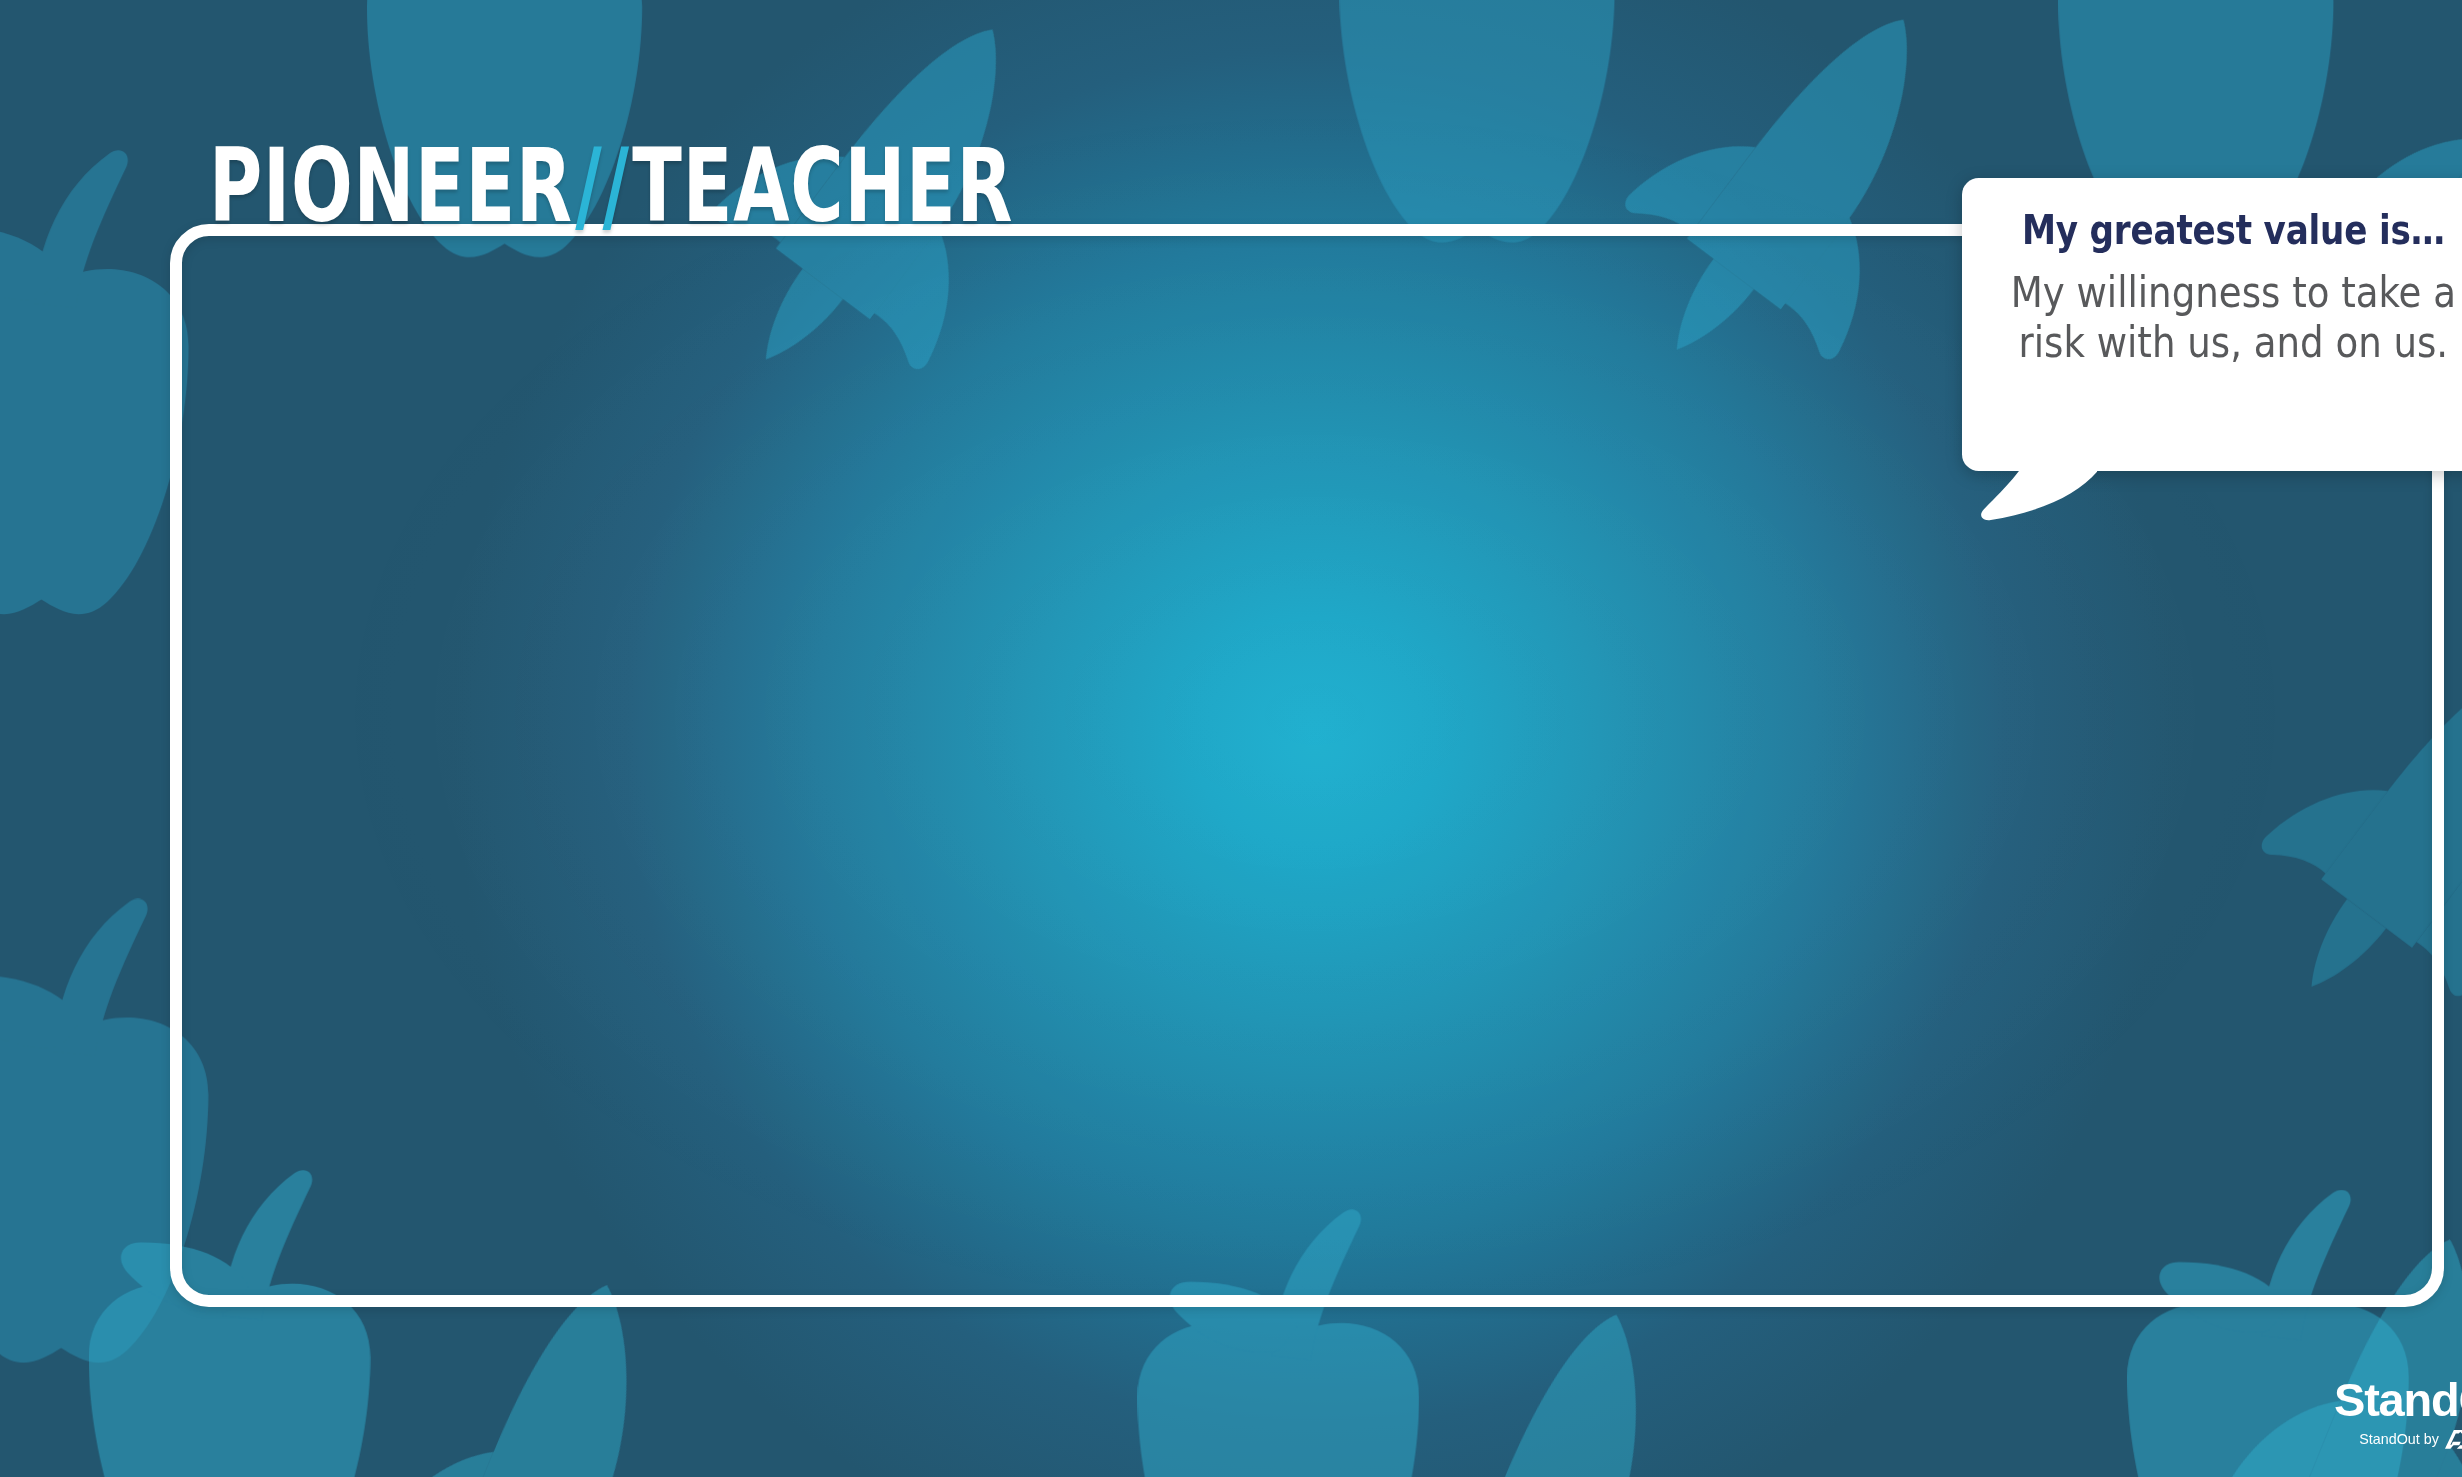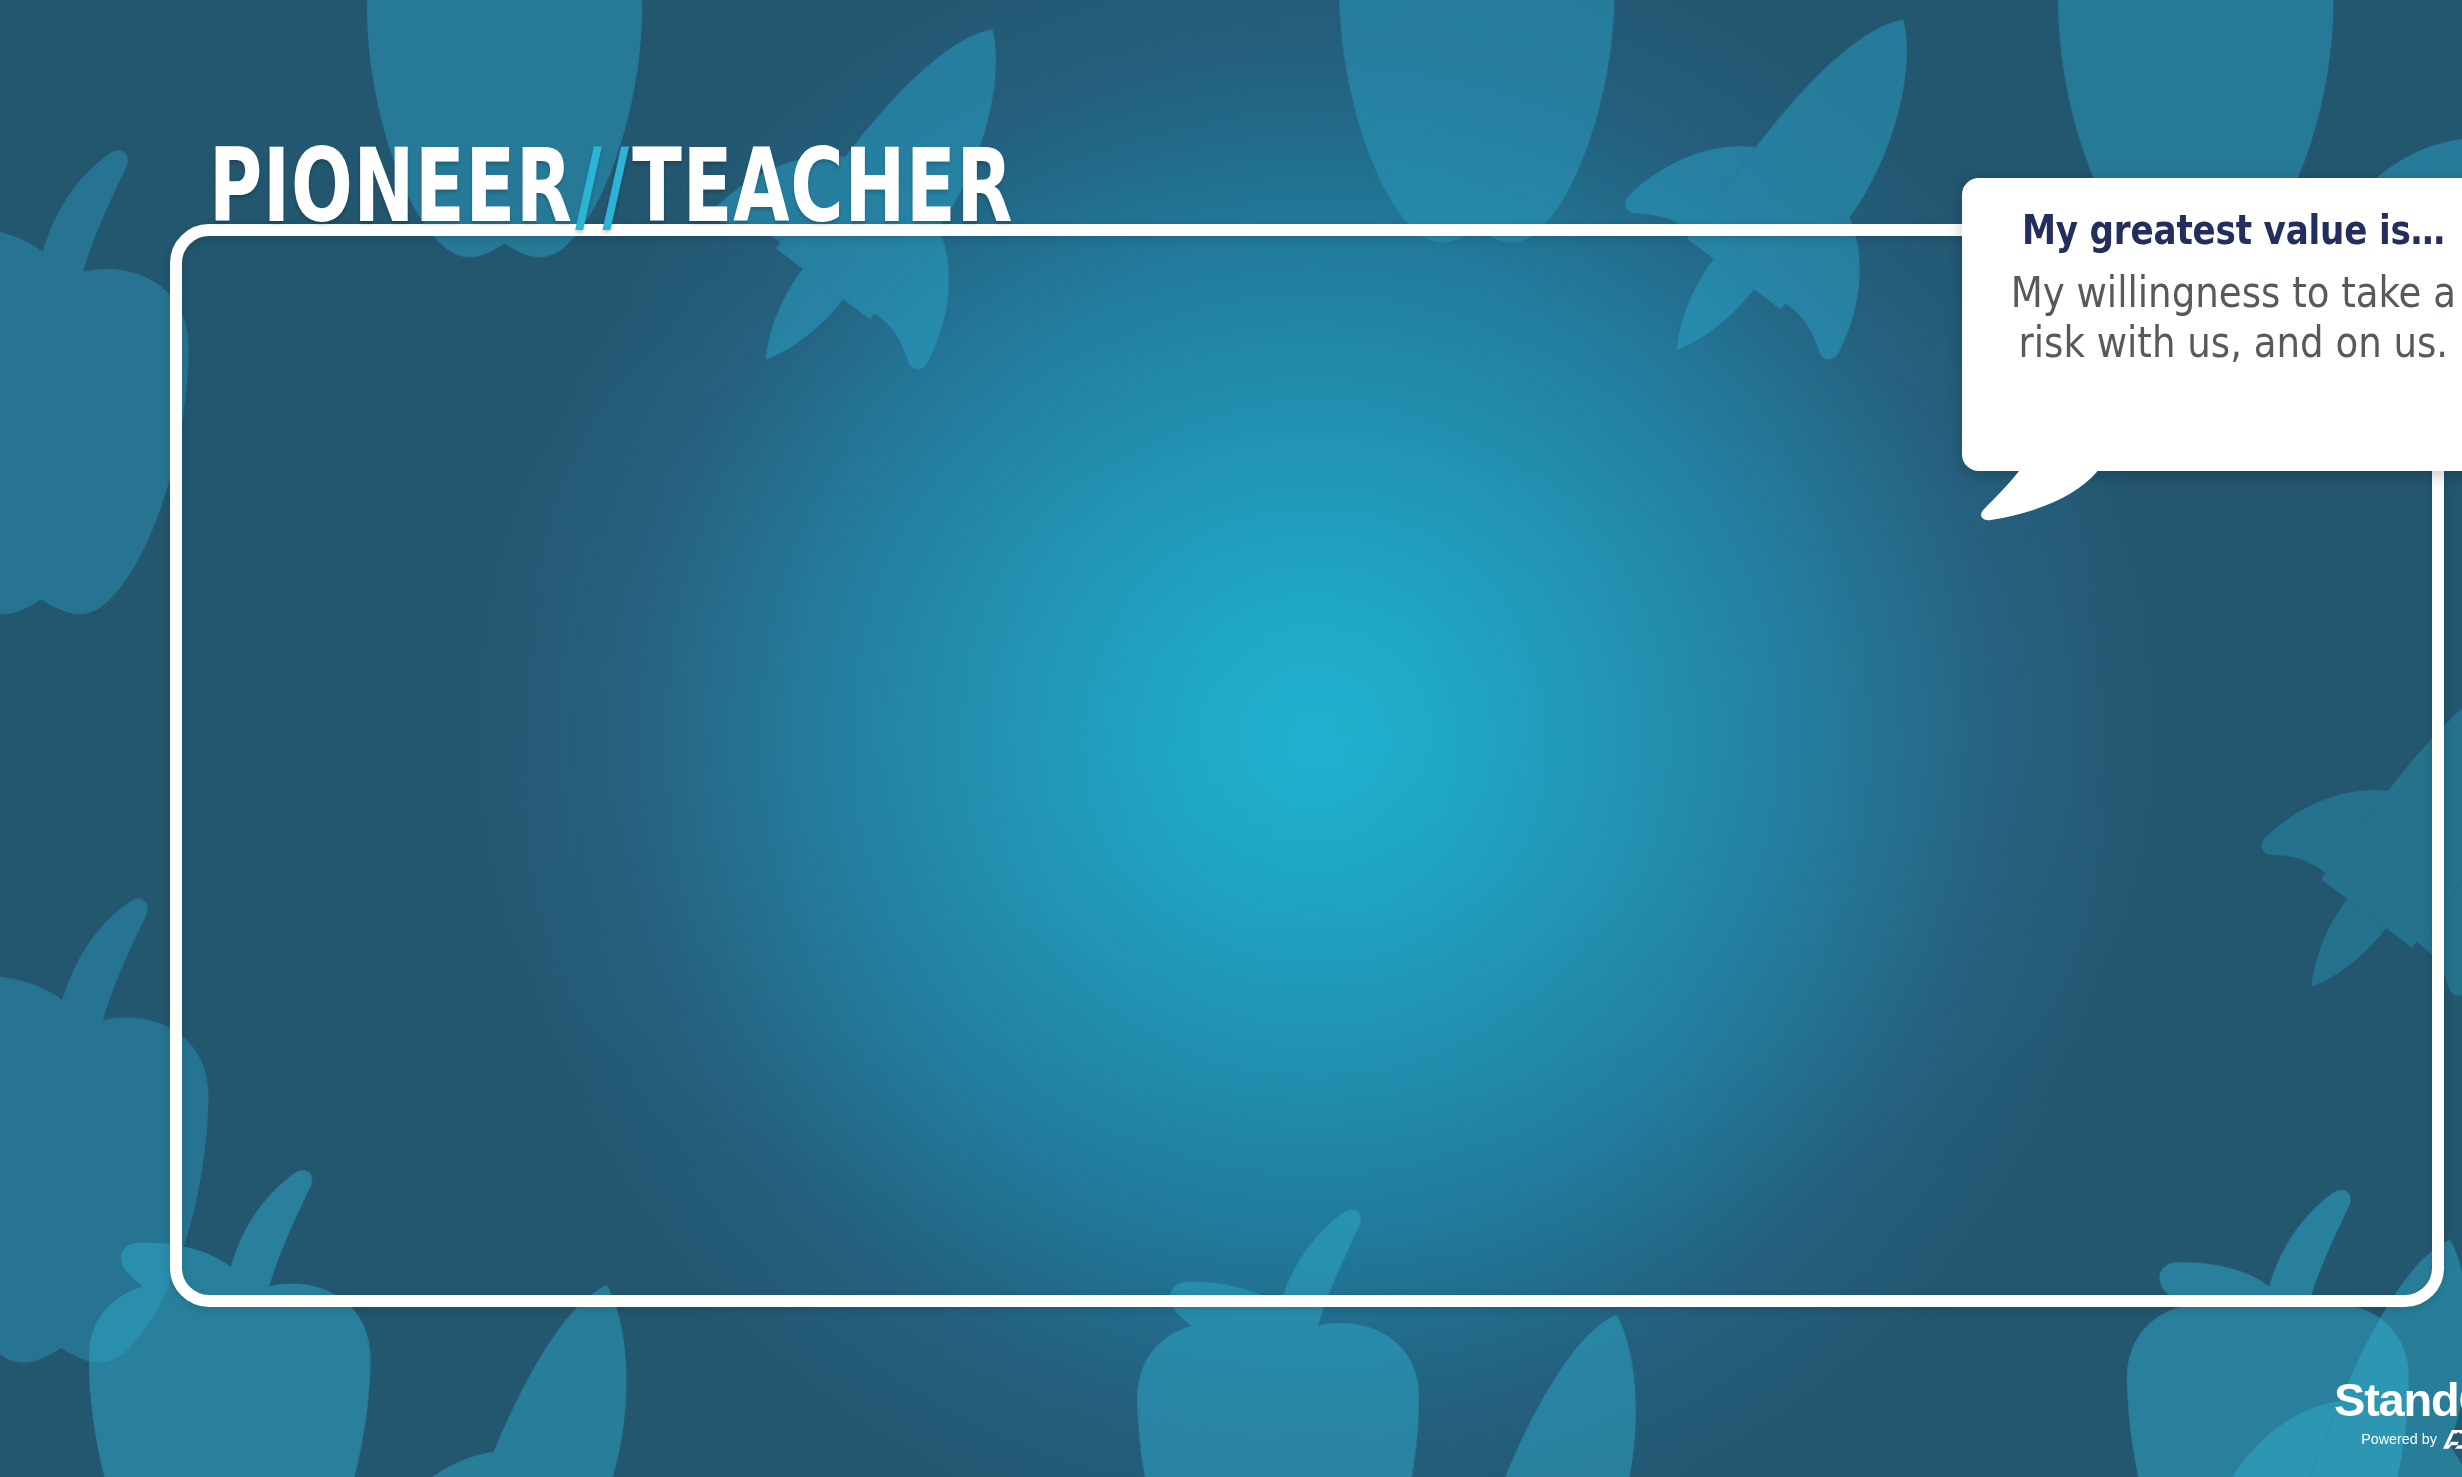--- a/index.html
+++ b/index.html
@@ -202,21 +202,21 @@
 <svg id="bubble-tail" viewBox="0 0 250 130" xmlns="http://www.w3.org/2000/svg">
   <path d="M240,0 L240,28 C200,74 130,108 24,126 C6,129 -2,116 10,104
            C62,52 86,26 96,0 Z" fill="#ffffff"></path>
 </svg>
 
 <div id="logo">
   <div id="logo-word">
     <span>StandOut</span>
   </div>
   <div id="logo-tag">
-    <span>Powered by</span>
+    <span>StandOut by</span>
     <svg id="logo-adp" width="57" height="18.7" viewBox="0 0 116 38" xmlns="http://www.w3.org/2000/svg">
 
       <g fill="#ffffff">
         <path d="M13,38 L2,38 L20,0 L37,0 L30,7 L24,7 L13,30 L20,30 Z"></path>
         <path d="M18,24 L34,24 L31,31 L15,31 Z"></path>
         <path d="M30,0 L62,0 C76,0 82,9 78,20 C74,31 64,38 50,38 L26,38 L33,31
                  L49,31 C57,31 63,27 65,20 C67,12 63,7 55,7 L36,7 Z"></path>
         <path d="M44,13 L56,13 C60,13 61,16 60,19 C59,23 56,25 52,25 L40,25 Z"></path>
         <path d="M74,0 L104,0 C113,0 117,6 114,14 C111,22 103,27 93,27 L82,27
                  L79,38 L66,38 L69,31 L75,31 Z M86,7 L83,20 L94,20

